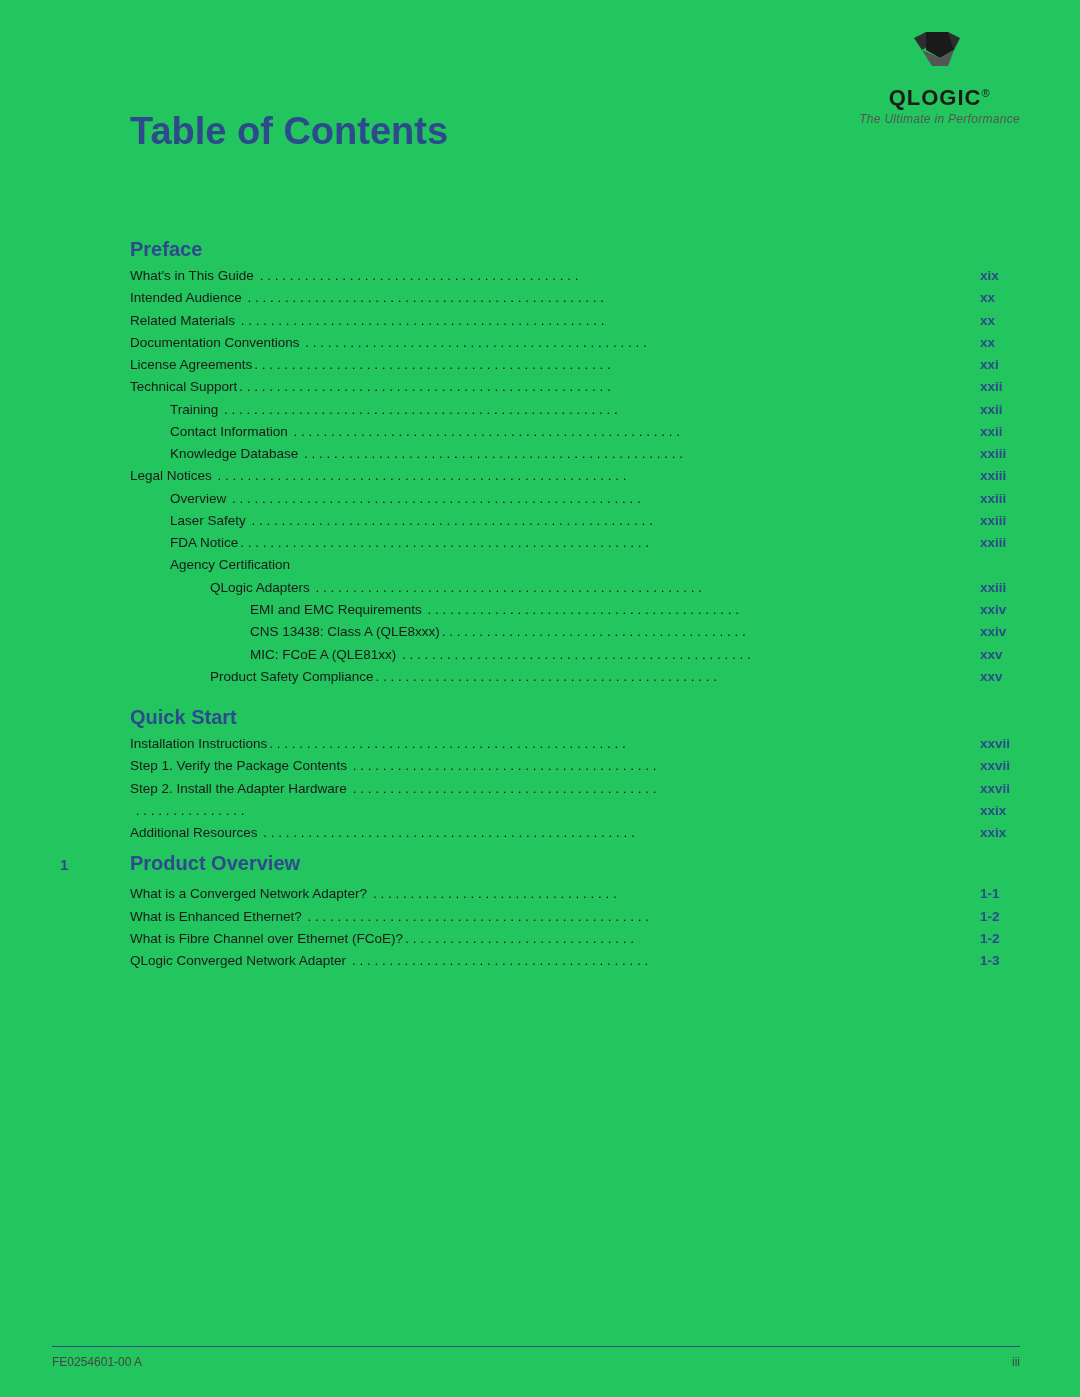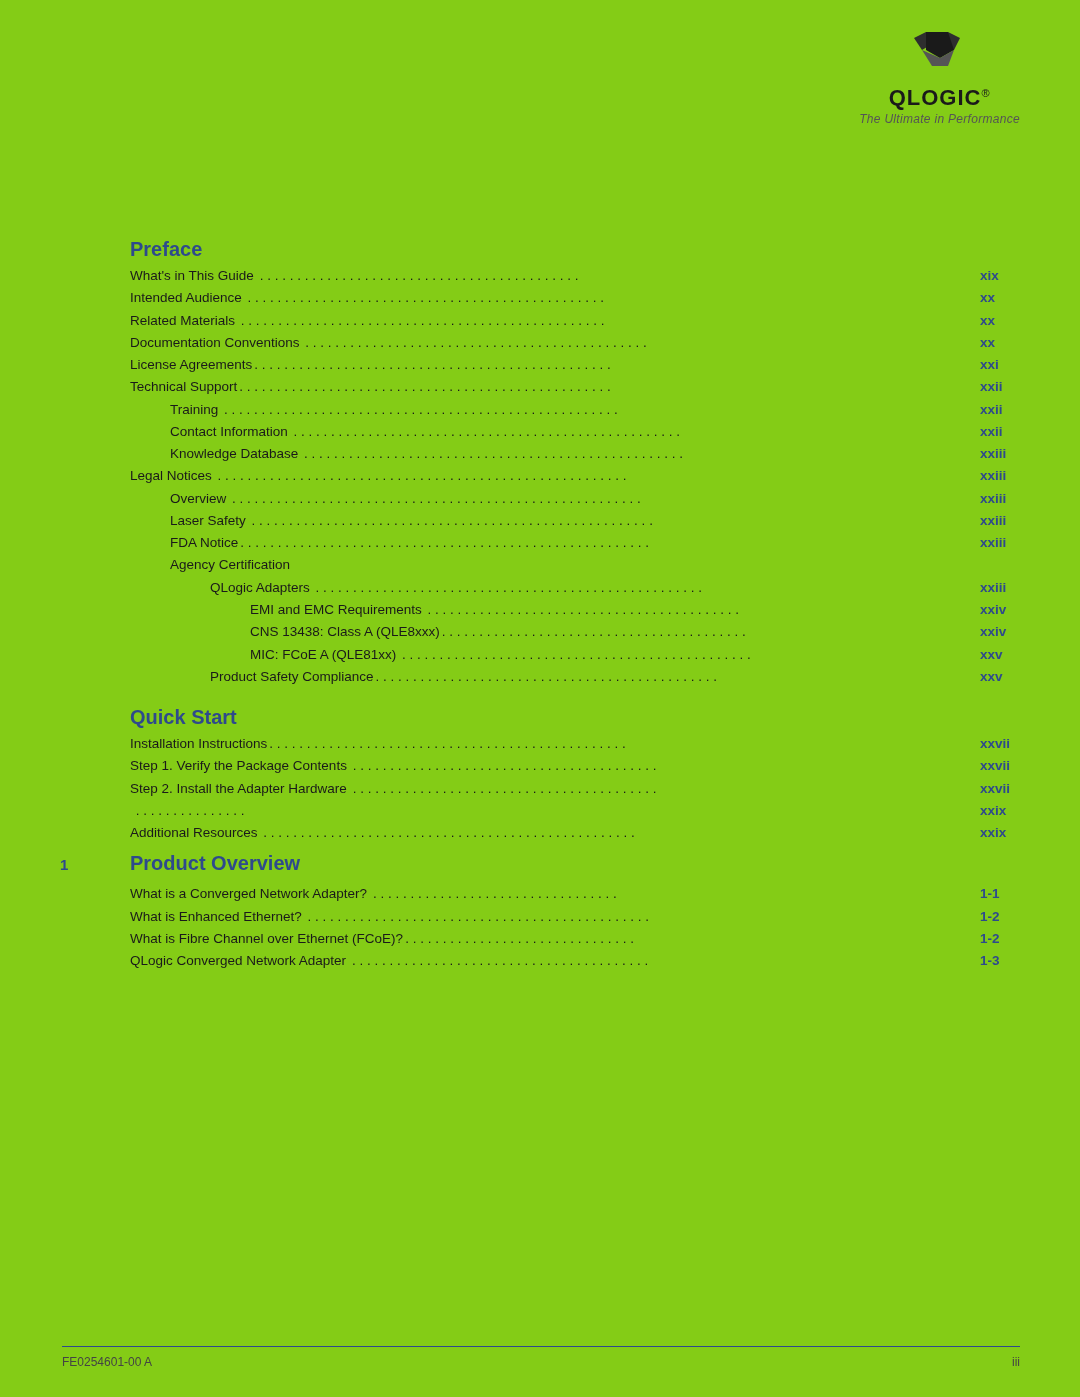--- a/index.html
+++ b/index.html
@@ -10,21 +10,21 @@
       font-size: 14px;
       color: #1a1a1a;
       width: 1080px;
       min-height: 1397px;
       position: relative;
     }
 
     .page {
       width: 1080px;
       min-height: 1397px;
-      background: #84cc16;
+      background: #22c55e;
       padding: 0;
       position: relative;
     }
 
     
     .logo-area {
       position: absolute;
       top: 28px;
       right: 60px;
       text-align: center;
@@ -116,21 +116,21 @@
     }
 
     .indent-1 { padding-left: 40px; }
     .indent-2 { padding-left: 80px; }
     .indent-3 { padding-left: 120px; }
 
     
     .footer {
       position: absolute;
       bottom: 28px;
-      left: 62px;
+      left: 52px;
       right: 60px;
       border-top: 1.5px solid #2e4a8c;
       padding-top: 8px;
       display: flex;
       justify-content: space-between;
       align-items: center;
       font-size: 12px;
       color: #444;
     }
 
@@ -154,20 +154,21 @@
 
         <path d="M22,4 L44,4 L50,22 L36,30 L22,22 Z" fill="#1a1a1a"></path>
 
         <path d="M18,22 L36,30 L50,22 L44,38 L28,38 Z" fill="#555"></path>
       </g>
     </svg>
     <div class="logo-text">QLOGIC<span style="font-size:11px;vertical-align:super;font-weight:normal;">®</span></div>
     <div class="logo-tagline">The Ultimate in Performance</div>
   </div>
 
+  <div class="page-title">Table of Contents</div>
 
   <div class="content">
 
     <div class="section-group">
       <div class="section-header">Preface</div>
 
       <div class="toc-entry">
         <span class="entry-title">What's in This Guide</span>
         <span class="dots">&nbsp;. . . . . . . . . . . . . . . . . . . . . . . . . . . . . . . . . . . . . . . . . . .</span>
         <span class="page-num">xix</span>

